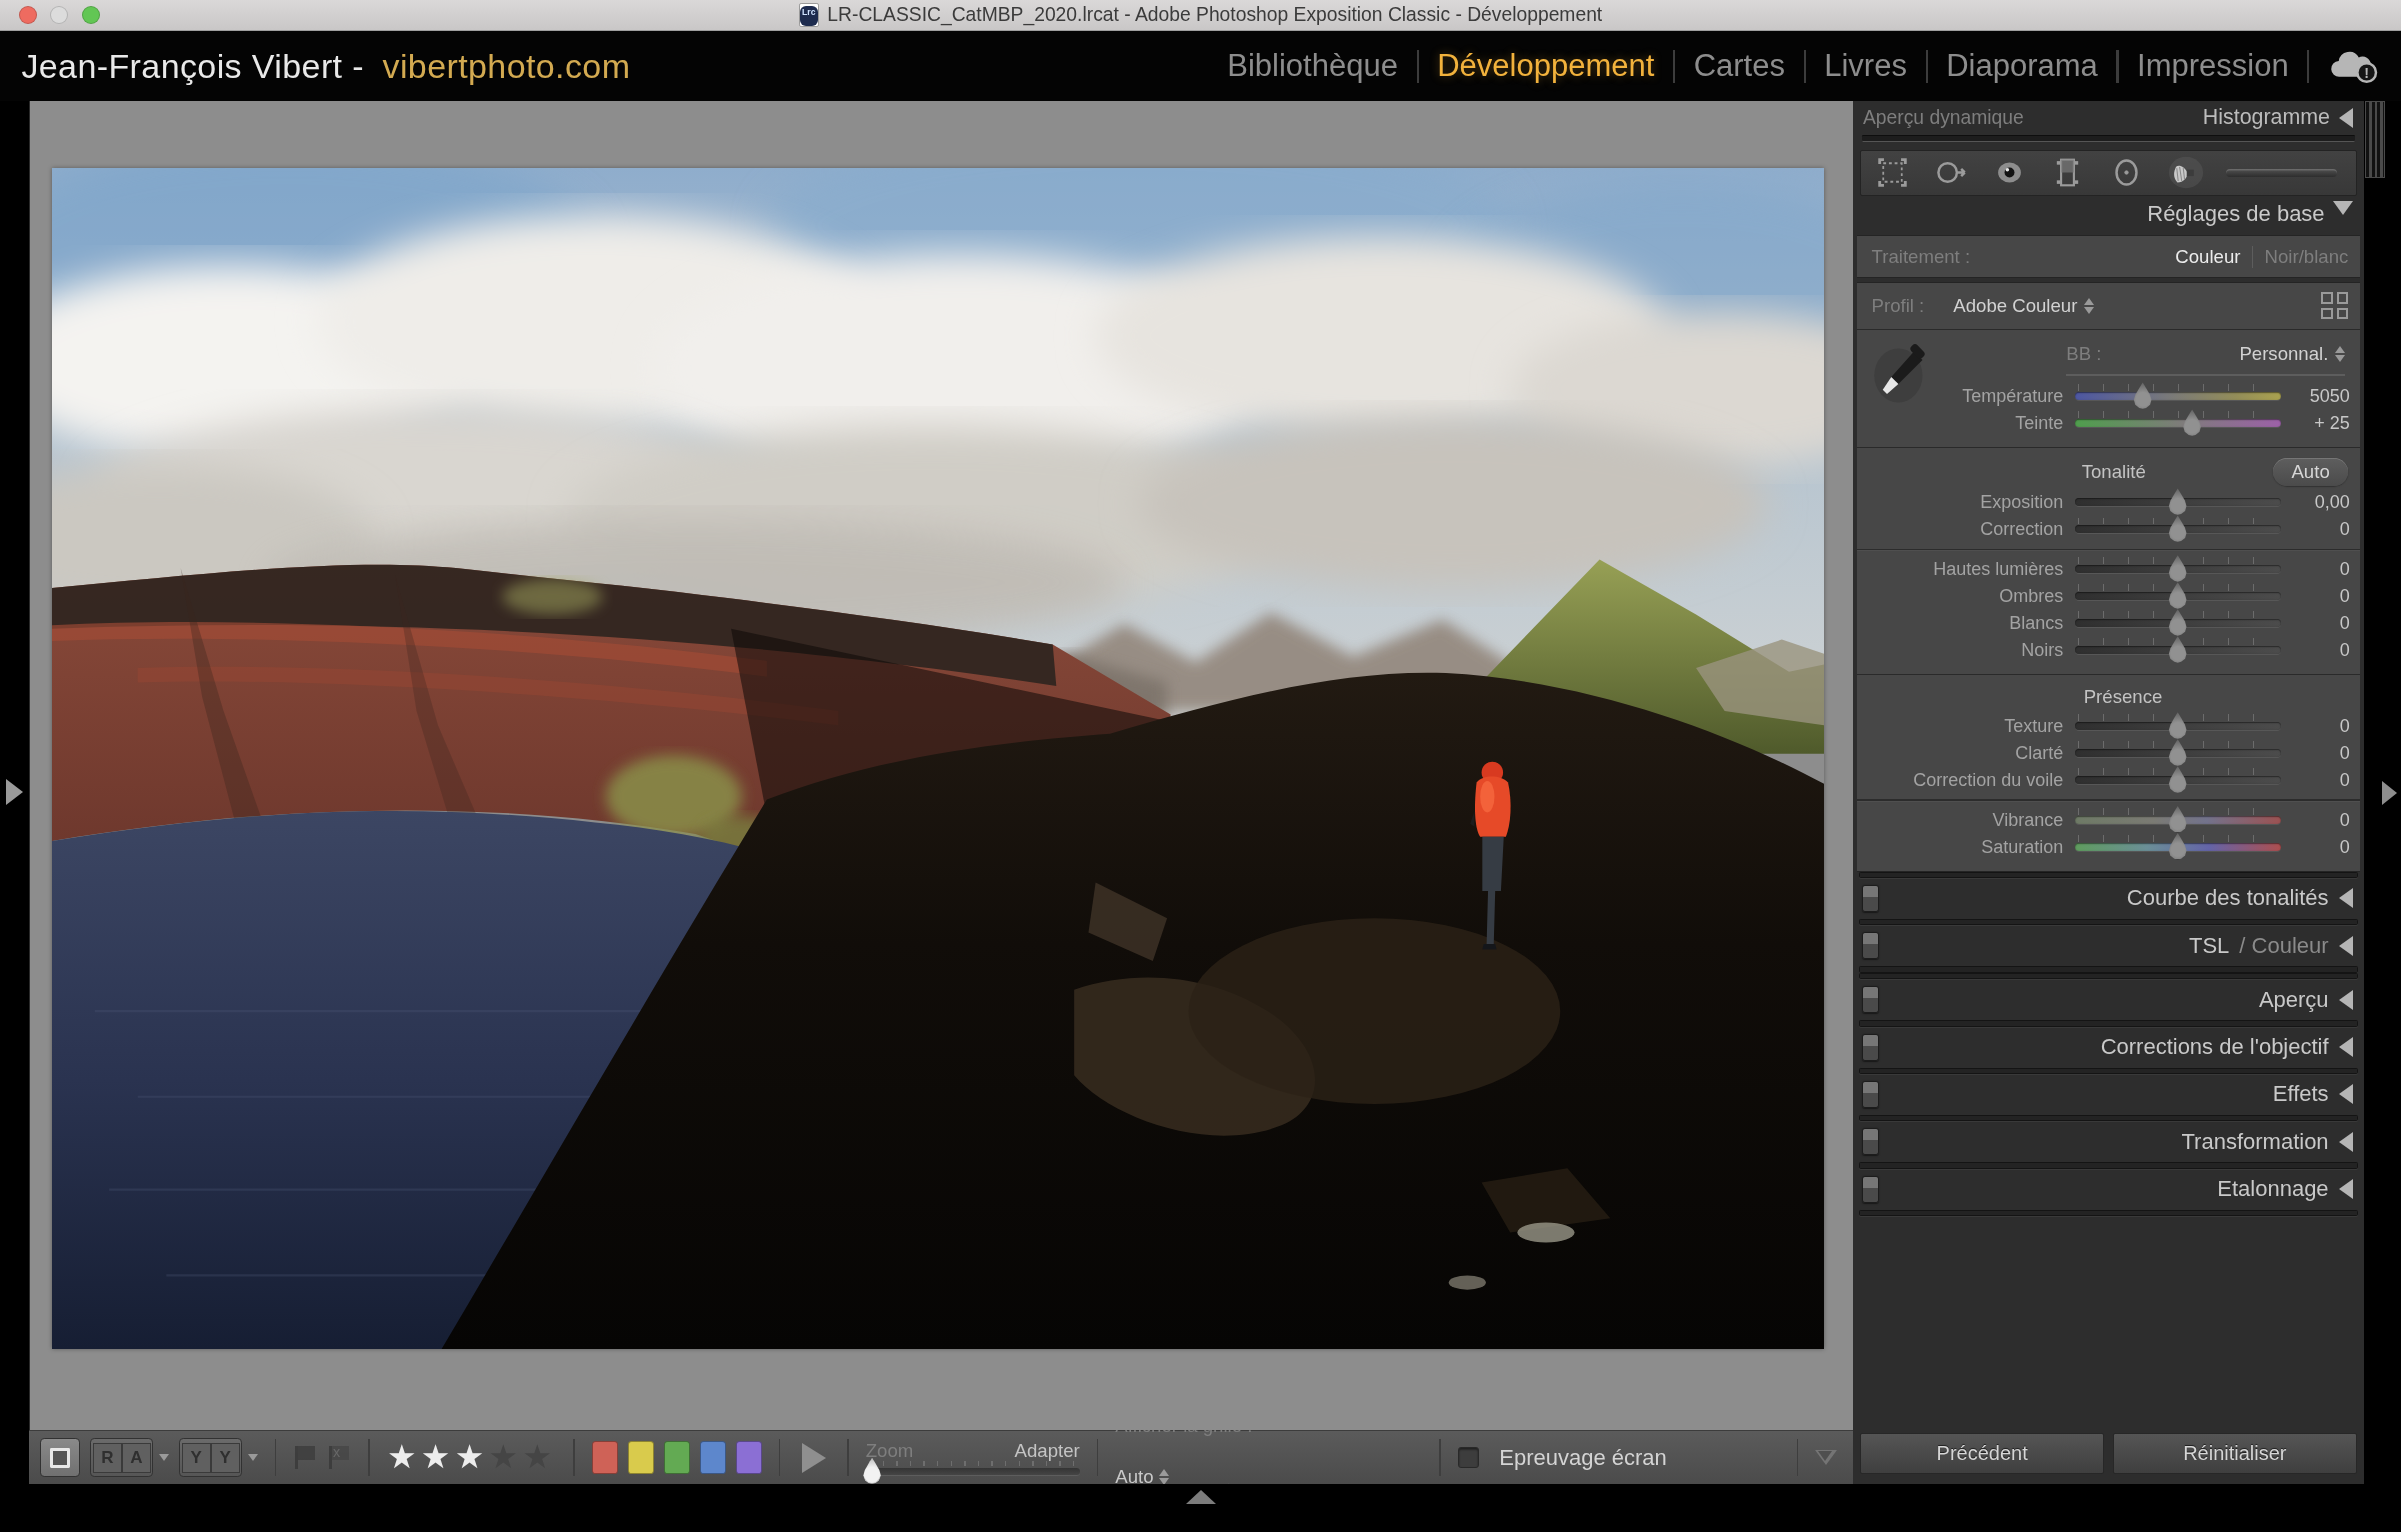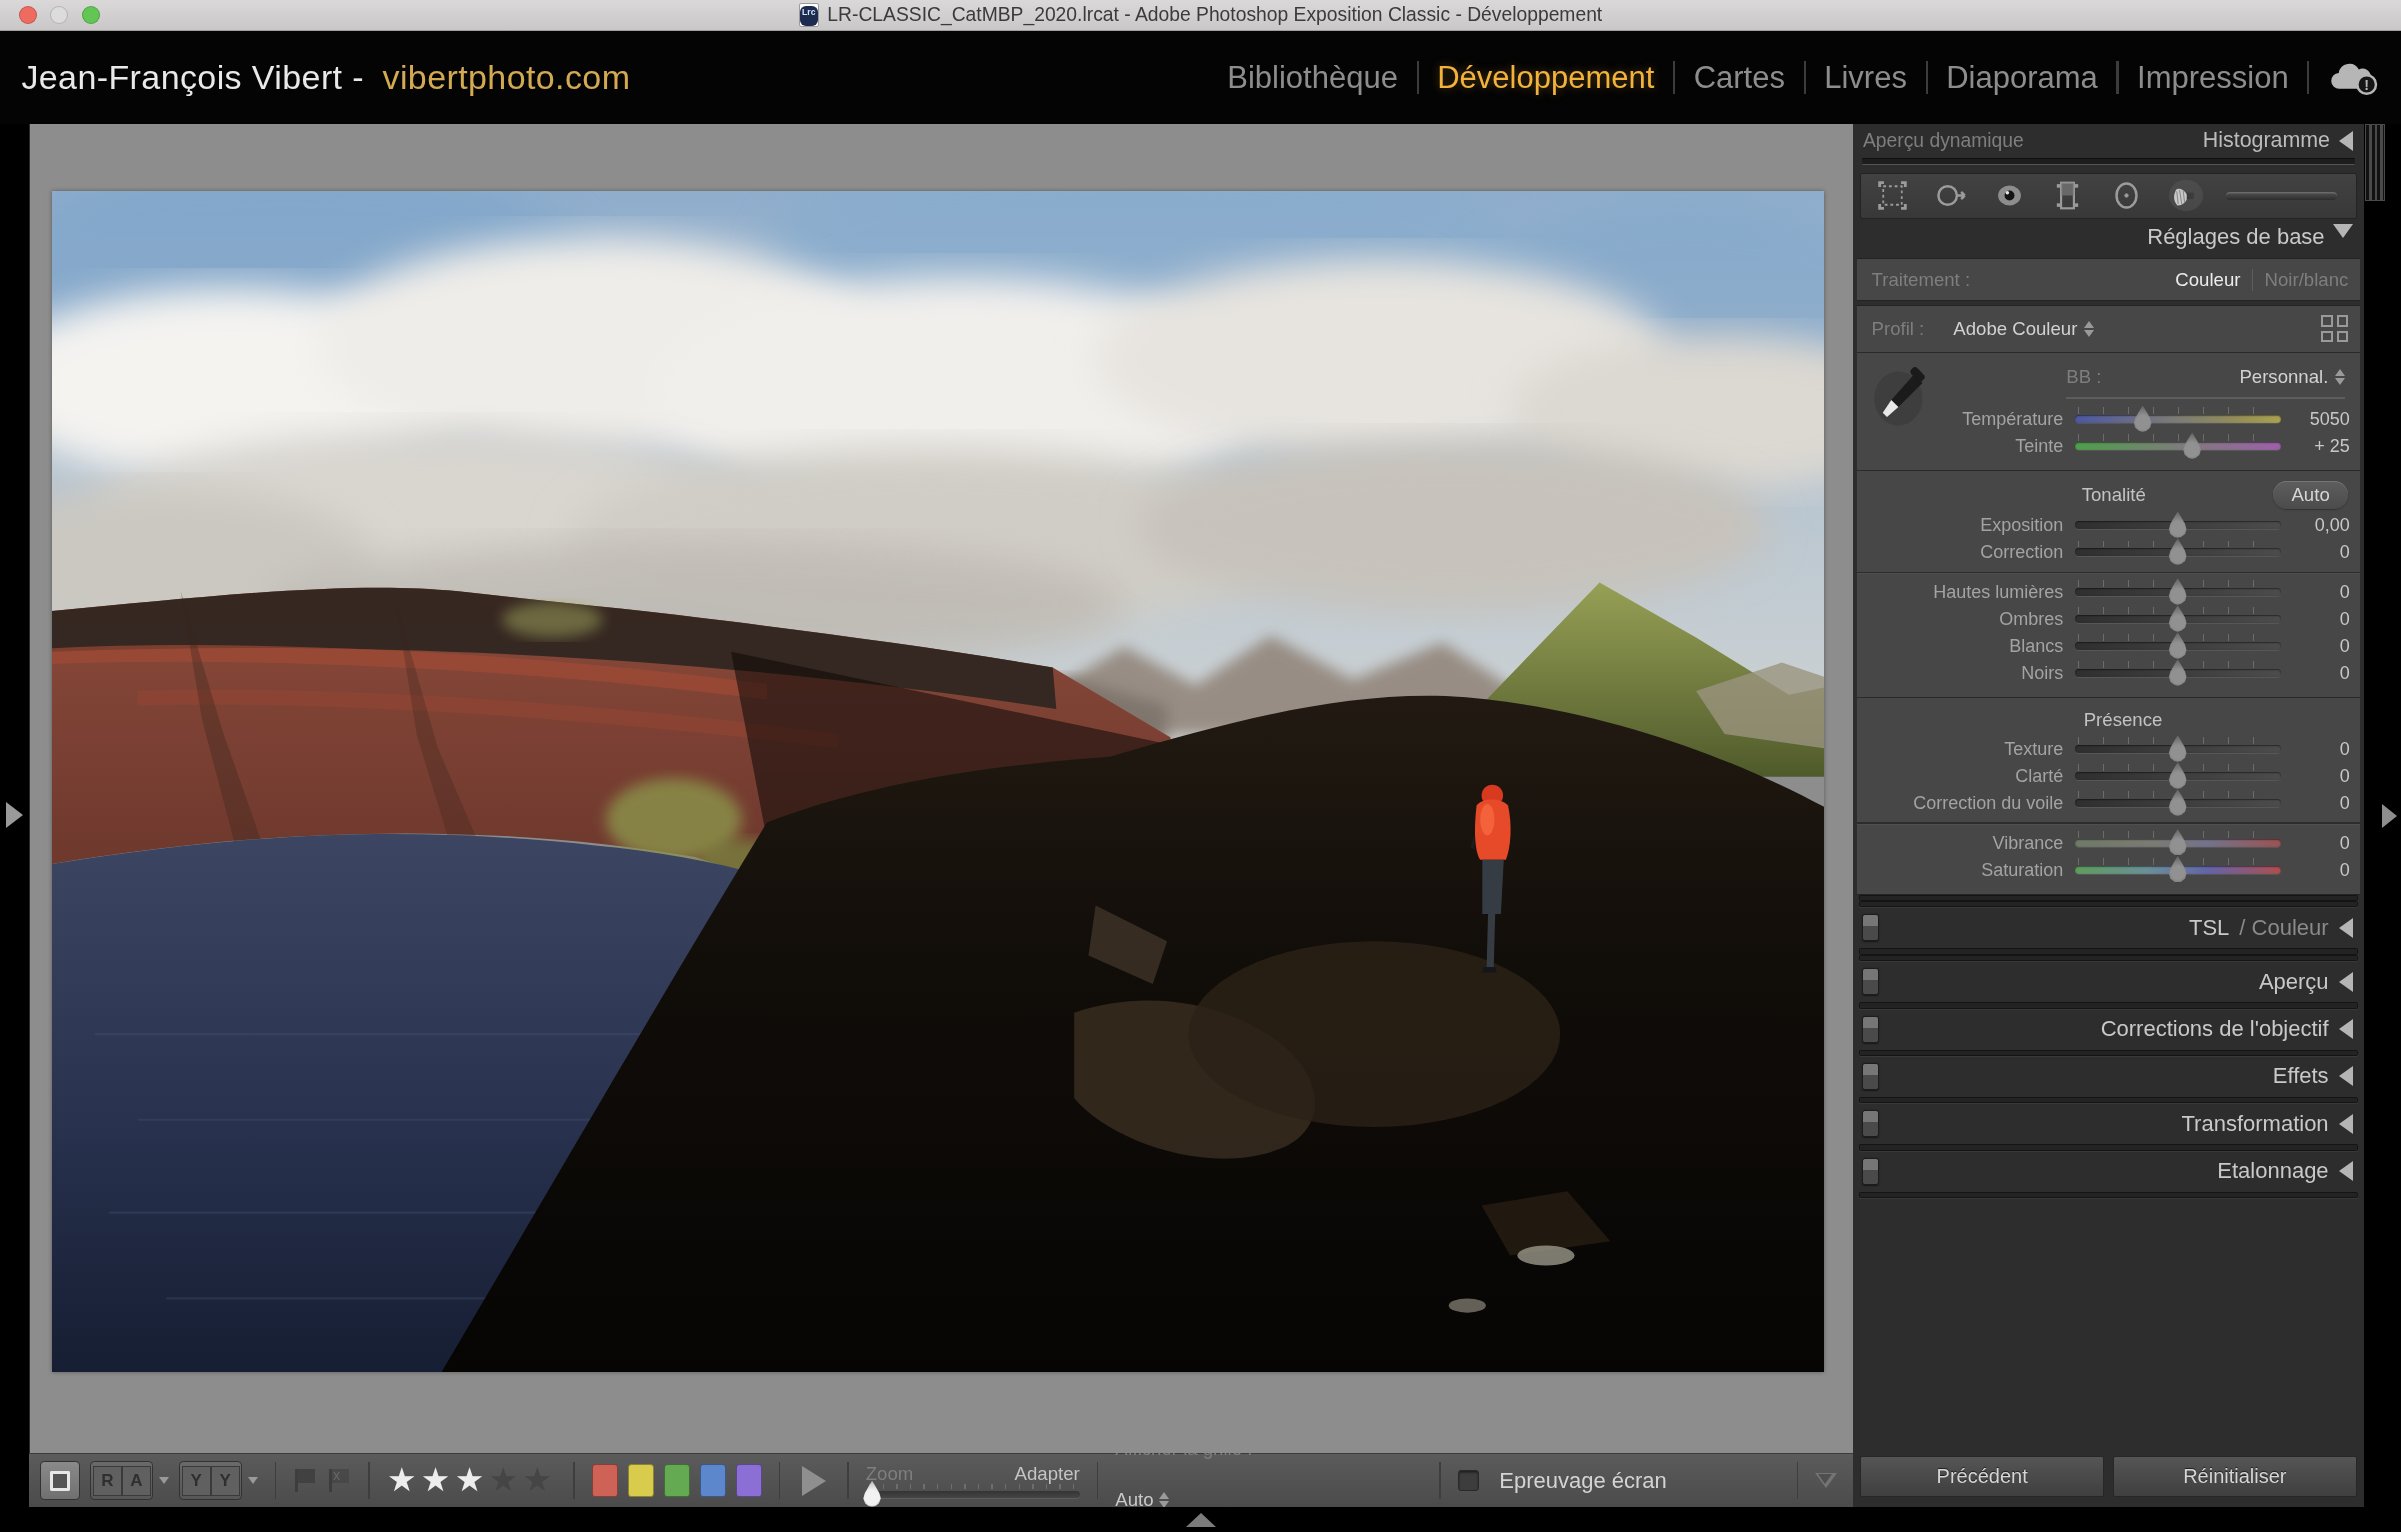--- a/index.html
+++ b/index.html
@@ -12,21 +12,21 @@
   .lights{display:flex;gap:13.6px;margin-left:18.6px;}
   .light{width:18px;height:18px;border-radius:50%;border:0.7px solid rgba(0,0,0,.18);}
   .win-title{position:absolute;left:0;right:0;display:flex;justify-content:center;align-items:center;
     gap:8.6px;color:#3b3b3b;font-size:19.3px;}
   .doc-icon{width:20px;height:24px;background:#fff;border:0.7px solid #9a9a9a;border-radius:2.1px;
     position:relative;overflow:hidden;flex:0 0 auto;}
   .doc-icon span{position:absolute;left:0;right:0;bottom:0;height:20px;background:#1d2b4e;color:#cfe2ff;
     font-size:8.6px;line-height:13.6px;text-align:center;font-weight:bold;border-radius:6px;}
 
   
-  .topbar{height:93px;background:#040404;display:flex;align-items:center;justify-content:space-between;
+  .topbar{height:70px;background:#040404;display:flex;align-items:center;justify-content:space-between;
     padding:0 20px 0 21.4px;}
   .identity{font-size:34px;letter-spacing:0.4px;}
   .identity .nm{color:#e9e9e9;}
   .identity .site{margin-left:8.6px;}
   .modules{display:flex;align-items:center;gap:0;}
   .mod{font-size:31px;color:#8d8d8d;padding:0 18.6px;cursor:default;}
   .mod.active{text-shadow:0 0 10px rgba(242,178,60,.35);}
   .mod-sep{width:2.1px;height:33px;background:#3c3c3c;}
   .cloud-wrap{margin-left:18.6px;position:relative;width:53px;height:36px;}
 
@@ -622,20 +622,27 @@
               <span class="ticks"></span>
               <span class="track tr-sat"></span>
               <span class="thumb" style="left: 50%;"></span>
             </span>
             <span class="sv">0</span>
           </div>
         </div>
       </div>
 
       <div class="groove"></div>
+      <div class="cpanel">
+        <span class="pswitch"></span>
+        <span class="t">
+            <span>Courbe des tonalités</span>
+            <span class="tri-left"></span>
+          </span>
+      </div>
       <div class="groove"></div>
       <div class="cpanel">
         <span class="pswitch"></span>
         <span class="t">
             <span>TSL</span>
             <span class="d2"> / Couleur</span>
             <span class="tri-left"></span>
           </span>
       </div>
       <div class="groove"></div>

